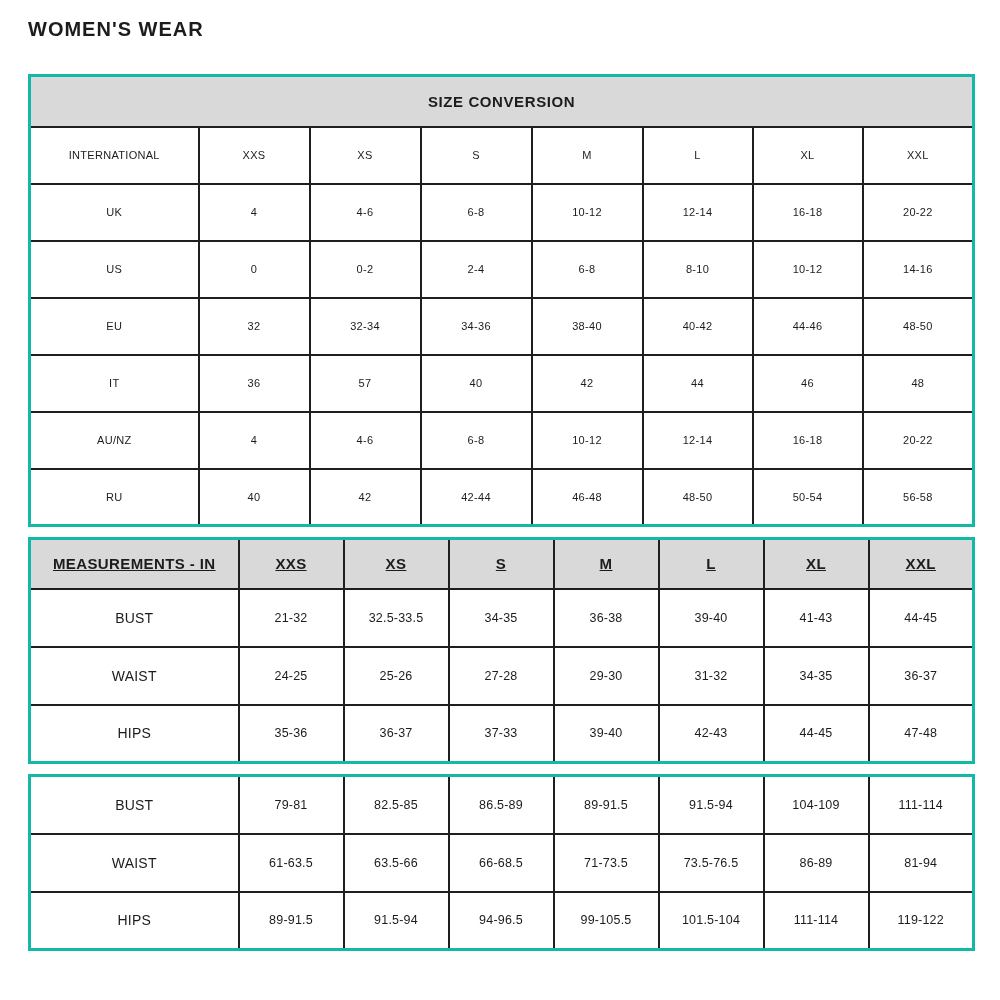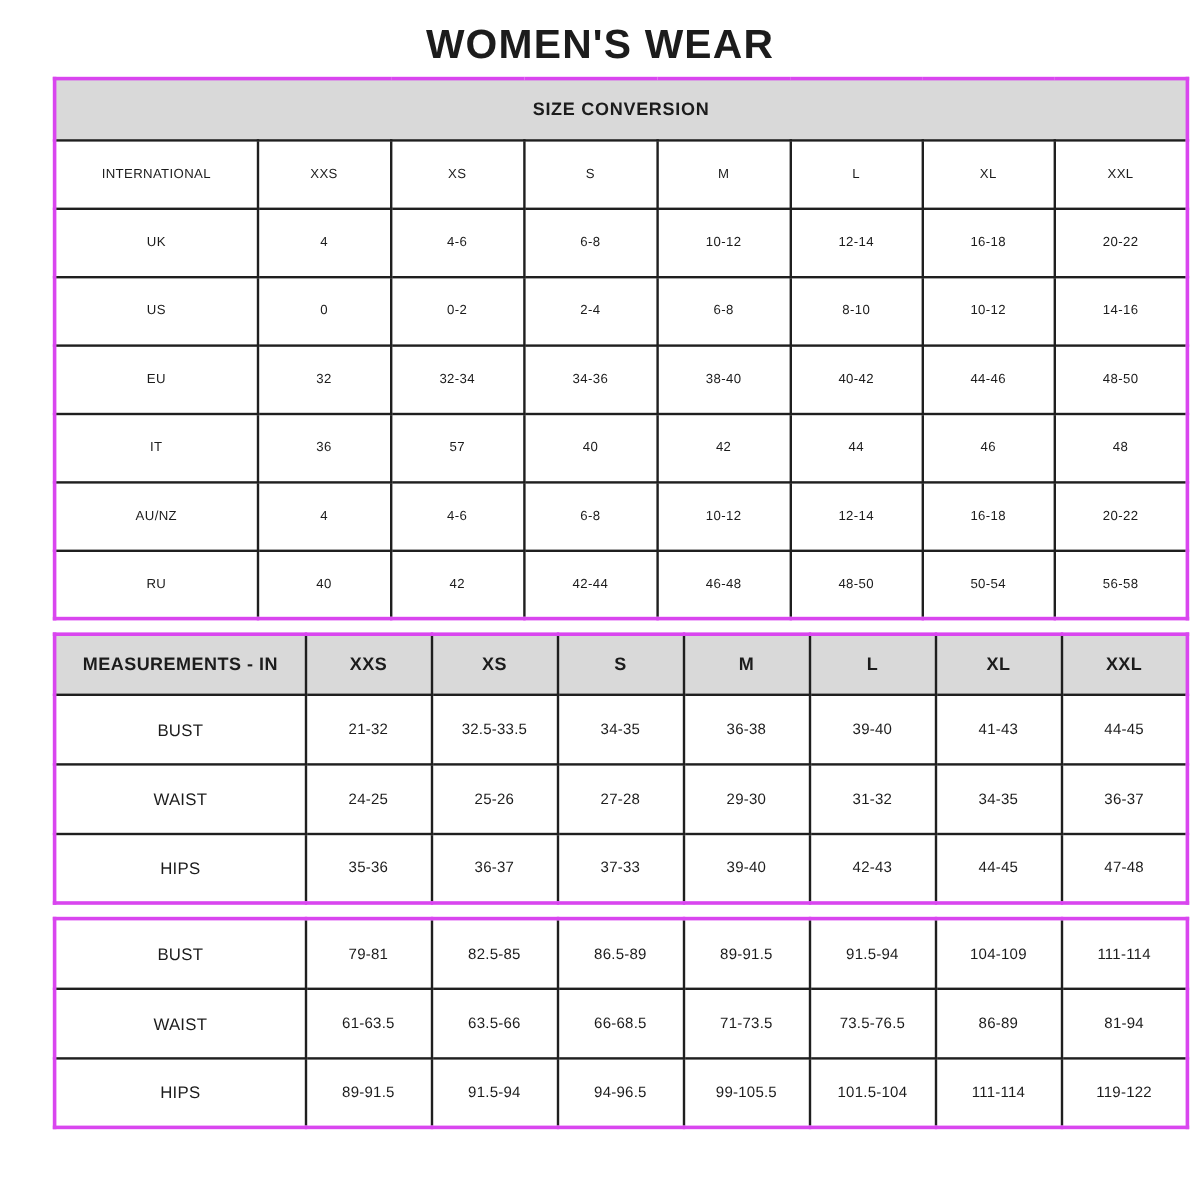--- a/index.html
+++ b/index.html
@@ -7,50 +7,50 @@
     margin: 0;
     padding: 0;
     background: #ffffff;
     width: 1000px;
     height: 1000px;
     font-family: "Liberation Sans", sans-serif;
     color: #1c1c1c;
   }
   .page { padding: 10px 28px 0 28px; }
   .page-title {
-    text-align: center;
-    font-size: 34px;
+    text-align: left;
+    font-size: 20px;
     font-weight: bold;
     letter-spacing: 1px;
-    margin: 8px 0 7px 0;
+    margin: 8px 0 33px 0;
   }
   table {
     border-collapse: collapse;
     width: 944px;
     table-layout: fixed;
-    margin: 0 0 10px 16px;
-    border: 3px solid #d946ef;
+    margin: 0 0 10px 0;
+    border: 3px solid #14b8a6;
   }
   td {
     border: 2px solid #1f1f1f;
     text-align: center;
     vertical-align: middle;
     padding: 0;
     overflow: hidden;
     white-space: nowrap;
   }
   .gray { background: #d9d9d9; }
 
   
   .t1 td { height: 57px; font-size: 11px; font-weight: 500; letter-spacing: 0.3px; }
   .t1 .title-cell { height: 51px; font-size: 15px; font-weight: bold; letter-spacing: 0.6px; }
 
   
   .tm td { height: 58px; font-size: 12.5px; font-weight: 500; letter-spacing: 0.2px; }
-  .tm .hdr td { height: 50px; font-size: 15px; font-weight: bold; letter-spacing: 0.4px; }
+  .tm .hdr td { height: 50px; font-size: 15px; font-weight: bold; letter-spacing: 0.4px; text-decoration: underline; }
   .tm .lbl { font-size: 14px; }
 </style>
 </head>
 <body>
 
 <div class="page">
 
   <div class="page-title">WOMEN'S WEAR</div>
 
   <table class="t1">

